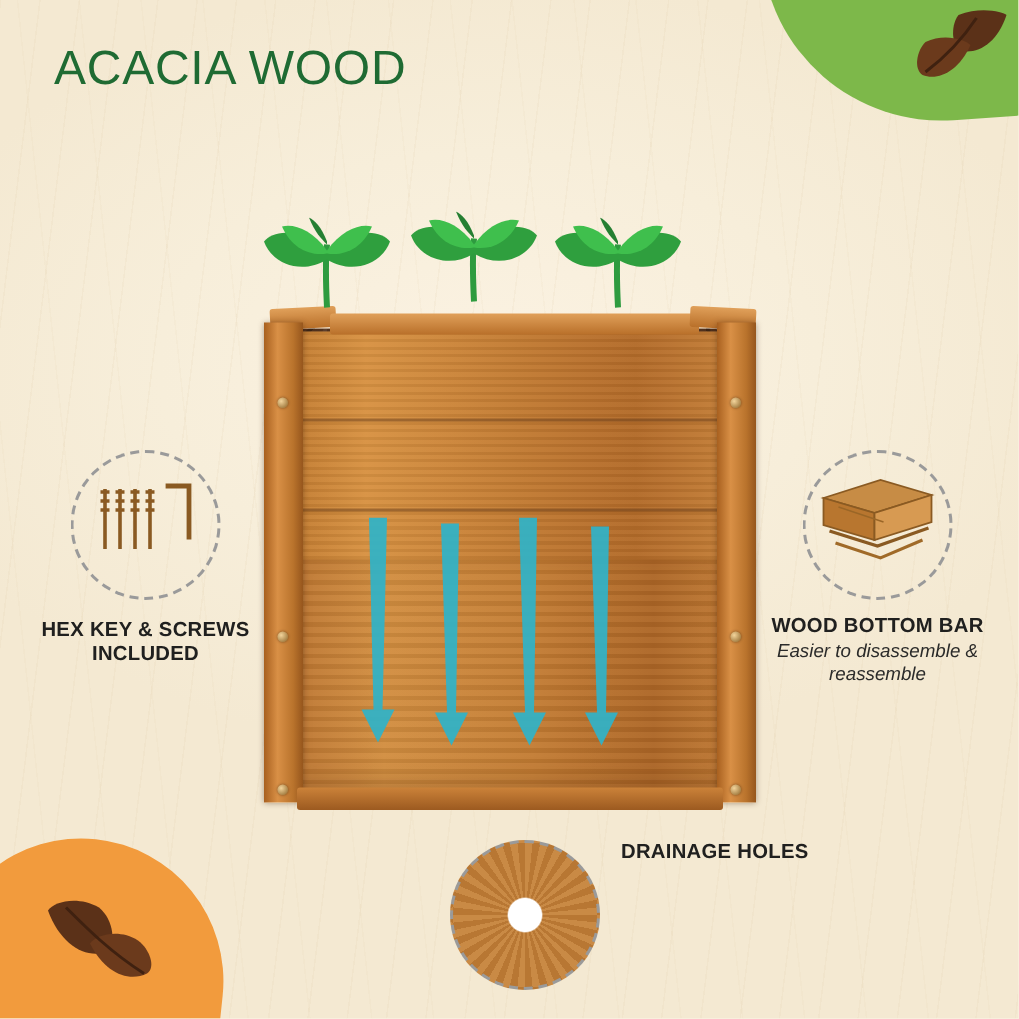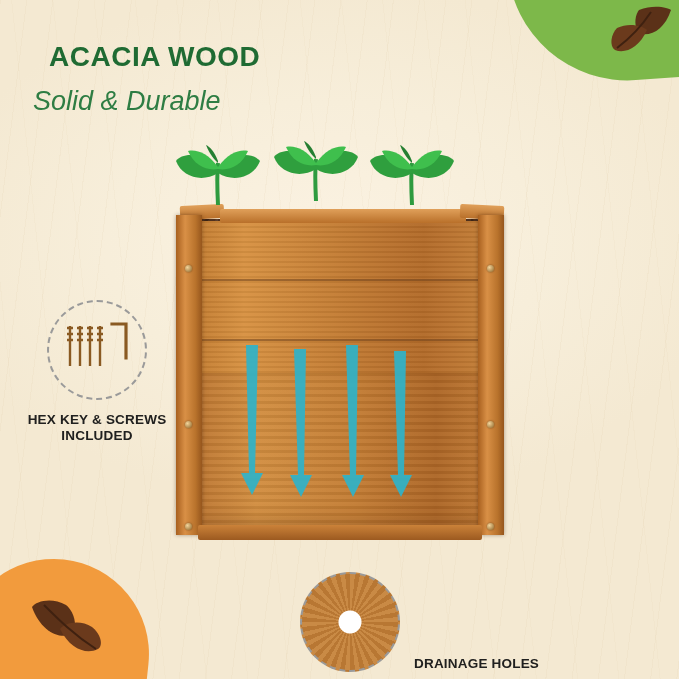--- a/index.html
+++ b/index.html
@@ -37,21 +37,21 @@
     position:absolute;left:0;bottom:0;width:180px;height:150px;overflow:hidden;
   }
   .corner-orange .blob{
     position:absolute;left:-40px;bottom:-50px;width:190px;height:170px;
     background:#f29b3d;border-radius:120px 120px 0 0;
     transform:rotate(6deg);
   }
   
   .headline{position:absolute;left:33px;top:26px;}
   .headline h1{
-    margin:16px;font-size:28px;letter-spacing:.5px;font-weight:bold;
+    margin:3px;font-size:32px;letter-spacing:.5px;font-weight:normal;
     color:#1f6b33;line-height:1.05;
   }
   .headline h2{
     margin:6px 0 0 0;font-size:27px;font-style:italic;font-weight:normal;
     color:#2e7d43;line-height:1.05;
   }
   
   .planter{position:absolute;left:176px;top:205px;width:328px;height:335px;}
   .soil{
     position:absolute;left:26px;top:14px;width:276px;height:152px;
@@ -122,21 +122,21 @@
   .cap{
     text-align:center;margin-top:9px;
     font-size:13.5px;font-weight:bold;color:#20201f;letter-spacing:.2px;line-height:1.18;
   }
   .sub{
     text-align:center;margin-top:2px;
     font-size:12.5px;font-style:italic;color:#2b2b2a;line-height:1.2;
   }
   .cap.left-al,.sub.left-al{text-align:center;margin-top:12px;}
   .drainage{
-    position:absolute;left:300px;top:572px;display:flex;align-items:flex-end;gap:14px;
+    position:absolute;left:300px;top:560px;display:flex;align-items:flex-start;gap:14px;
   }
   .drainage .txt{margin-top:0;}
   .drainage .cap{text-align:left;margin-top:0;}
   .drainage .sub{text-align:left;}
   .disc{
     width:100px;height:100px;border-radius:50%;
     background:
       radial-gradient(circle at 50% 50%, #ffffff 0 11px, rgba(0,0,0,0) 12px),
       repeating-conic-gradient(from 0deg, #c98a45 0deg 6deg, #b87733 6deg 12deg);
     border:2px dashed #9a9a9a;
@@ -163,21 +163,20 @@
     <div class="blob"></div>
   </div>
   <svg class="leaf-deco" style="left:18px;bottom:4px;" width="96" height="84" viewBox="0 0 96 84">
     <path d="M48 14 C34 6 18 10 14 16 C22 38 38 48 52 44 C60 40 58 22 48 14 Z" fill="#5b3118"></path>
     <path d="M74 36 C62 28 46 32 42 38 C52 58 68 64 80 58 C86 54 82 42 74 36 Z" fill="#6b3a1c"></path>
     <path d="M26 14 C40 28 56 44 78 58" stroke="#3f2110" stroke-width="2" fill="none"></path>
   </svg>
 
   <div class="headline">
     <h1>ACACIA WOOD</h1>
-    <h2>Solid &amp; Durable</h2>
   </div>
 
   <div class="planter">
     <div class="soil"></div>
 
     <svg style="position:absolute;left:26px;top:14px;" width="276" height="170">
       <g stroke="#e8e2d2" stroke-width="1.2" fill="none" opacity=".85">
         <path d="M36 6 C34 40 30 70 26 120"></path>
         <path d="M36 6 C40 40 46 74 50 124"></path>
         <path d="M36 30 C24 52 18 78 14 112"></path>
@@ -267,20 +266,38 @@
           </g>
           <g stroke="#8a5a22" stroke-width="3.2" fill="none" stroke-linecap="square">
             <path d="M52 6 h14 v34"></path>
           </g>
         </svg>
       </div>
     </div>
     <div class="cap left-al">HEX KEY &amp; SCREWS INCLUDED</div>
   </div>
 
+  <div class="callout" style="left:505px;top:300px;width:160px;">
+    <div style="display:flex;justify-content:center;">
+      <div class="circle">
+        <svg width="84" height="72" viewBox="0 0 84 72">
+          <g>
+            <path d="M6 18 L44 6 L78 16 L40 28 Z" fill="#c78c45" stroke="#8a5a22" stroke-width="1.2"></path>
+            <path d="M6 18 L40 28 L40 46 L6 36 Z" fill="#b8762f" stroke="#8a5a22" stroke-width="1.2"></path>
+            <path d="M78 16 L40 28 L40 46 L78 34 Z" fill="#d79a52" stroke="#8a5a22" stroke-width="1.2"></path>
+            <path d="M10 40 L42 50 L76 38" stroke="#8a5a22" stroke-width="2.2" fill="none"></path>
+            <path d="M14 48 L44 58 L72 46" stroke="#a06a28" stroke-width="2" fill="none"></path>
+            <path d="M16 24 L46 34" stroke="#9a6627" stroke-width="1" fill="none"></path>
+          </g>
+        </svg>
+      </div>
+    </div>
+    <div class="cap">WOOD BOTTOM BAR</div>
+    <div class="sub">Easier to disassemble &amp; reassemble</div>
+  </div>
 
   <div class="drainage">
     <div class="disc"></div>
     <div class="txt">
       <div class="cap">DRAINAGE HOLES</div>
     </div>
   </div>
 </div>
 
 </body></html>

